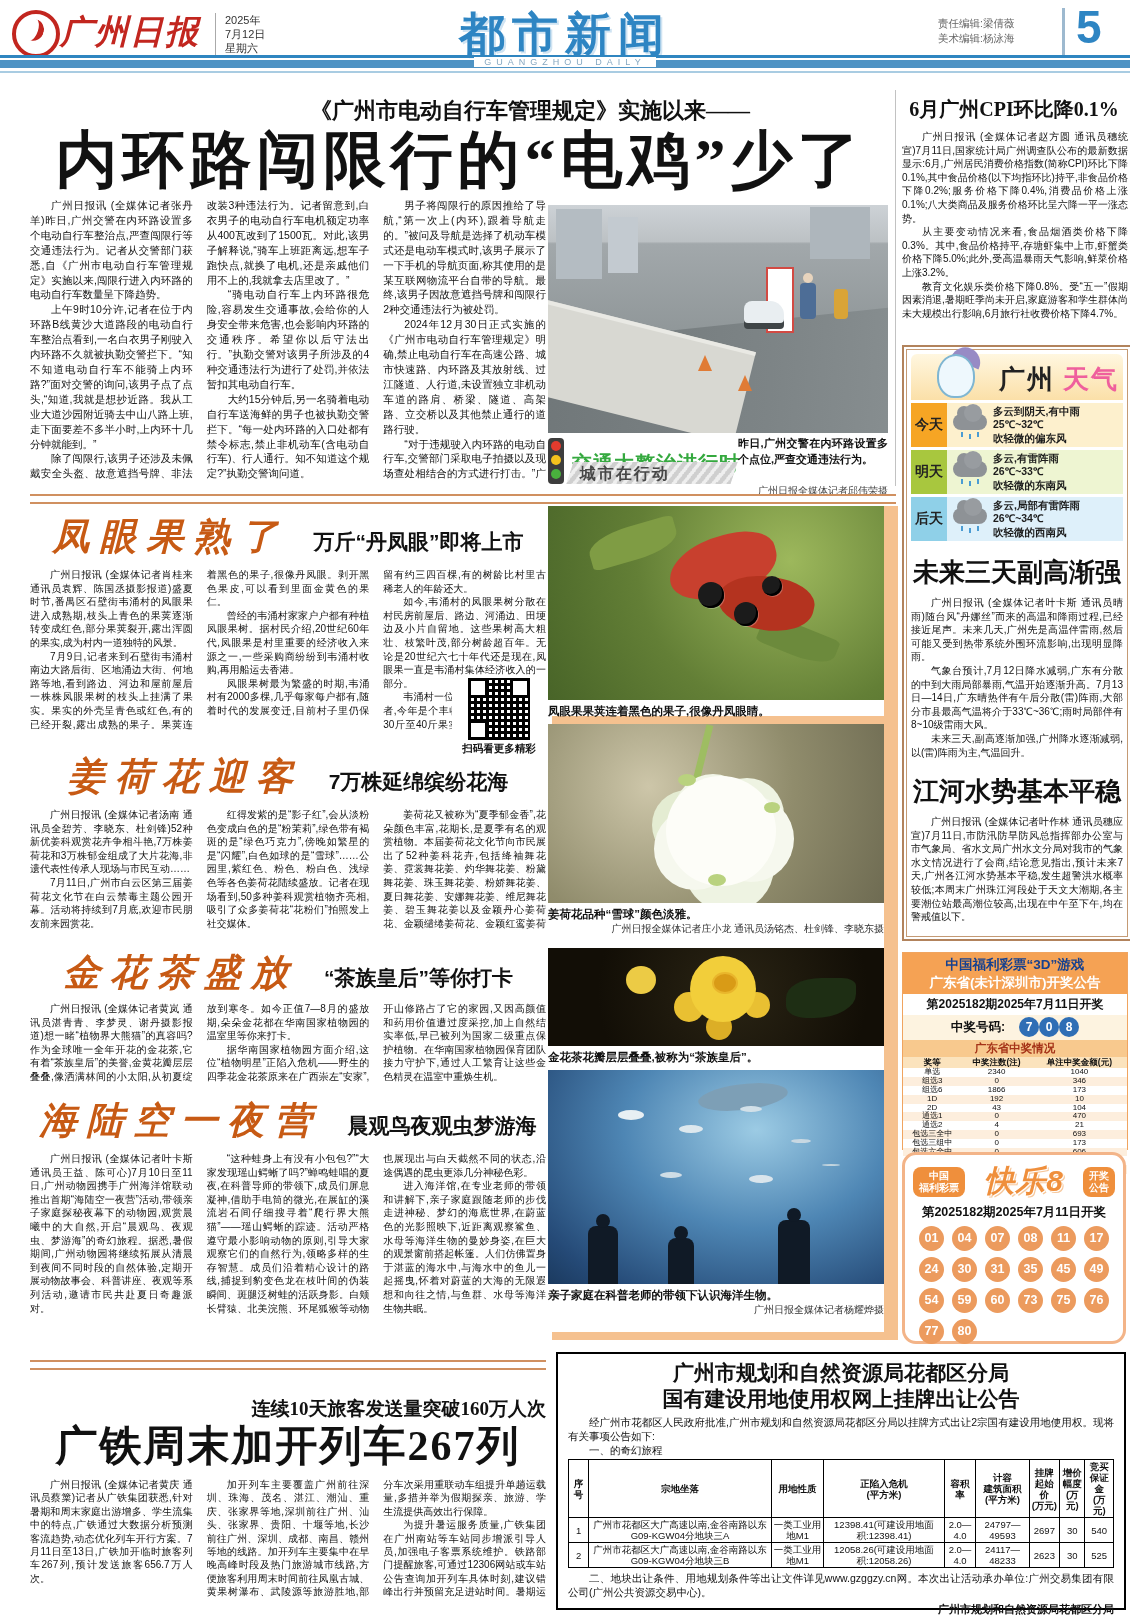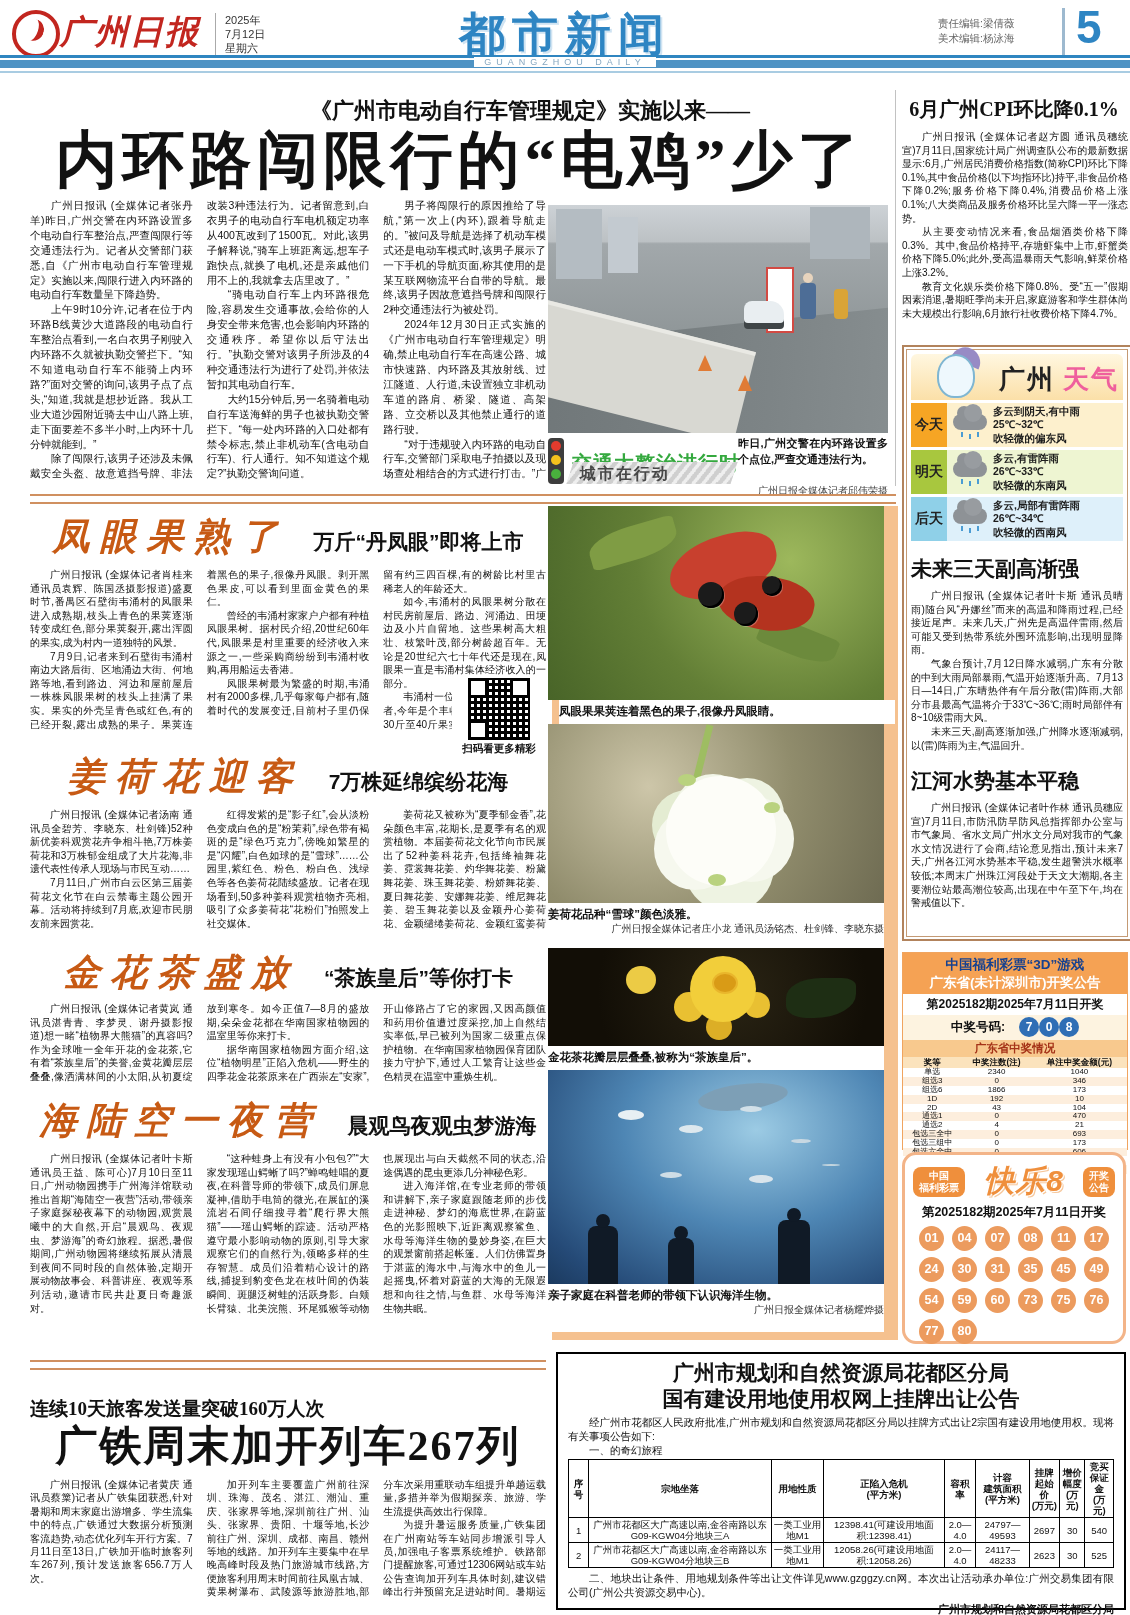--- a/index.html
+++ b/index.html
@@ -69,21 +69,21 @@
   .wday{width:36px;height:44px;display:flex;align-items:center;justify-content:center;font-weight:bold;font-size:14px;color:#222;}
   .wmain{flex:1;height:44px;display:flex;align-items:center;padding-left:4px;}
   .cloud{width:34px;height:16px;background:#8e9296;border-radius:10px;position:relative;margin:0 6px 6px 2px;flex:0 0 34px;}
   .cloud:before{content:"";position:absolute;left:4px;top:-8px;width:14px;height:14px;background:#8e9296;border-radius:50%;}
   .cloud:after{content:"";position:absolute;right:5px;top:-10px;width:18px;height:18px;background:#989ca0;border-radius:50%;}
   .cloud i{position:absolute;left:8px;bottom:-7px;width:2px;height:5px;background:#4b9cd3;box-shadow:8px 2px 0 #4b9cd3,16px 0 0 #4b9cd3;}
   .wtxt{font-size:10.5px;font-weight:bold;line-height:13.5px;color:#1c1c1c;}
   .w-t .wday{background:#f6a524;} .w-t{background:#fdf0cd;}
   .w-m .wday{background:#a8c73e;} .w-m{background:#eef5d2;}
   .w-a .wday{background:#8fd0e8;} .w-a{background:#def0fa;}
-  .rail-h{margin:14px 0 6px;text-align:left;font-weight:bold;font-size:21px;font-family:"Liberation Serif",serif;}
+  .rail-h{margin:14px 0 6px;text-align:center;font-weight:bold;font-size:26px;font-family:"Liberation Serif",serif;}
   .rail-art{font-size:10px;line-height:13.6px;overflow:hidden;}
   .rail-art p{margin:0;text-indent:2em;text-align:justify;}
   .fore-body{height:164px;} .river-body{height:148px;}
   
   .l3d{left:902px;top:952px;width:224px;height:196px;background:#fde047;border:1px solid #f0a45f;font-size:0;}
   .l3d-head{background:#f5a254;padding:3px 0 2px;}
   .l3d-t1{font-size:13.5px;font-weight:bold;color:#16418f;text-align:center;}
   .l3d-t2{font-size:13.5px;font-weight:bold;color:#fff;text-align:center;}
   .l3d-draw{font-size:12px;font-weight:bold;color:#111;text-align:center;background:#fff;padding:2px 0;}
   .l3d-nums{background:#fdf3e0;padding:2px 0 3px;display:flex;align-items:center;justify-content:center;gap:14px;}
@@ -142,21 +142,21 @@
   .a-person:before{content:"";position:absolute;left:50%;top:-12px;transform:translateX(-50%);width:14px;height:14px;background:#101a26;border-radius:50%;}
   
   .qrblock{left:452px;top:676px;width:94px;height:96px;background:#fff;text-align:center;}
   .qr{width:62px;height:62px;margin:2px auto 2px;position:relative;
      background:repeating-linear-gradient(0deg,#000 0 3px,transparent 3px 6px),repeating-linear-gradient(90deg,#000 0 3px,#fff 3px 6px);}
   .qr i{position:absolute;width:14px;height:14px;border:3px solid #000;background:#fff;}
   .qr i.tl{left:0;top:0;} .qr i.tr{right:0;top:0;} .qr i.bl{left:0;bottom:0;}
   .qrcap{font-size:10.5px;font-weight:bold;}
   
   .r-rail{left:30px;top:1360px;width:516px;}
-  .rail-kick{left:30px;top:1396px;width:516px;text-align:left;font-weight:bold;font-size:19px;}
+  .rail-kick{left:30px;top:1396px;width:516px;text-align:right;font-weight:bold;font-size:19px;}
   .rail-head{left:30px;top:1418px;width:516px;text-align:center;font-weight:bold;font-size:42px;letter-spacing:2px;}
   .rail-body{left:30px;top:1478px;width:516px;height:134px;font-size:10px;line-height:13.4px;}
   
   .notice{left:556px;top:1352px;width:570px;height:258px;border:2px solid #000;box-sizing:border-box;padding:6px 10px;}
   .n-title{text-align:center;font-weight:bold;font-size:21px;line-height:26px;}
   .n-p{font-size:10.5px;line-height:14px;text-indent:2em;text-align:justify;margin:3px 0 0;}
   .notice table{width:100%;border-collapse:collapse;font-size:9.5px;margin-top:2px;}
   .notice th,.notice td{border:1px solid #000;text-align:center;padding:1px 2px;line-height:11px;}
   .notice th{white-space:pre-line;font-weight:bold;}
   .n-sign{font-size:11px;font-weight:bold;text-align:right;margin-top:3px;}
@@ -472,21 +472,21 @@
 
   <div class="abs ph ph-col ph-fruit">
     <div class="f-leaf" style="left:40px;top:20px;width:90px;height:34px;transform:rotate(-16deg);"></div>
     <div class="f-leaf" style="left:210px;top:120px;width:80px;height:30px;background:#6c8a3c;transform:rotate(22deg);"></div>
     <div class="f-pod" style="left:120px;top:30px;width:110px;height:60px;transform:rotate(-14deg);"></div>
     <div class="f-pod" style="left:170px;top:70px;width:96px;height:54px;background:#b4331f;transform:rotate(12deg);"></div>
     <div class="f-seed" style="left:150px;top:76px;width:26px;height:26px;"></div>
     <div class="f-seed" style="left:186px;top:96px;width:24px;height:24px;"></div>
     <div class="f-seed" style="left:214px;top:70px;width:20px;height:20px;"></div>
   </div>
-  <div class="abs cap" style="top:700px;height:24px;margin-left:11px;">凤眼果果荚连着黑色的果子,很像丹凤眼睛。</div>
+  <div class="abs cap" style="top:700px;height:16px;">凤眼果果荚连着黑色的果子,很像丹凤眼睛。</div>
 
   <div class="abs ph ph-col ph-snow">
     <div class="s-stem"></div>
     <div class="s-bloom"></div>
     <div class="s-tip" style="left:130px;top:50px;width:18px;height:12px;"></div>
     <div class="s-tip" style="left:216px;top:78px;width:16px;height:11px;"></div>
     <div class="s-tip" style="left:160px;top:150px;width:18px;height:12px;"></div>
   </div>
   <div class="abs cap" style="top:903px;height:45px;">
     <span>姜荷花品种“雪球”颜色淡雅。</span>

